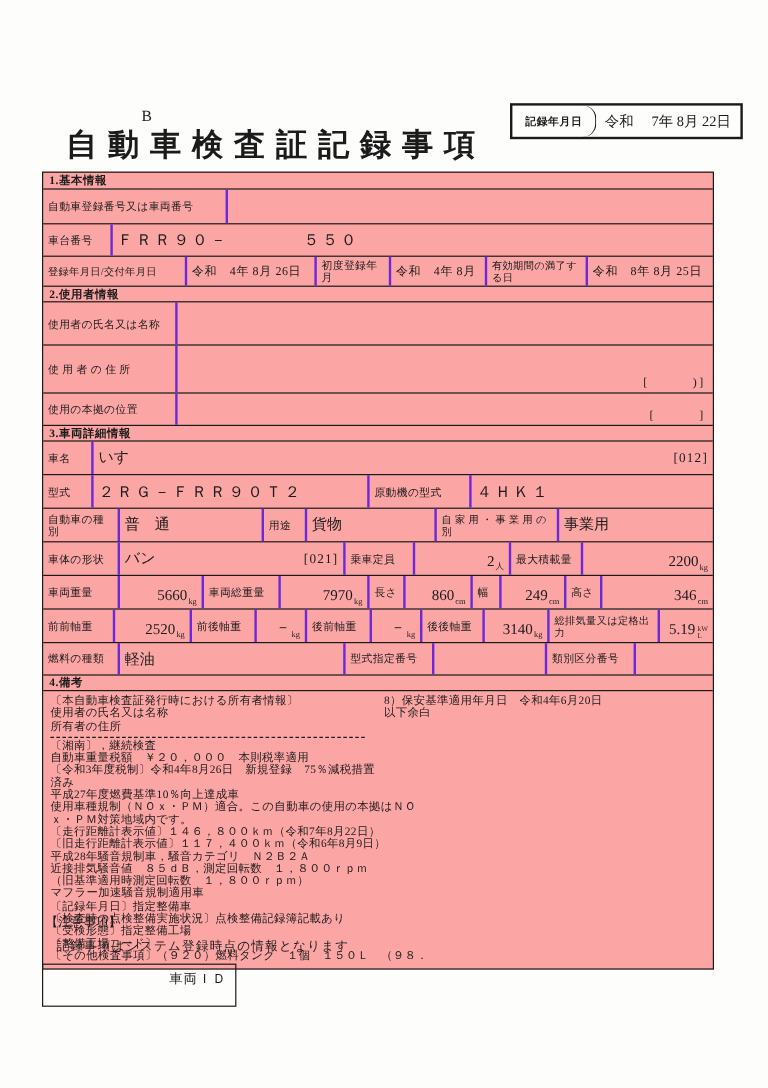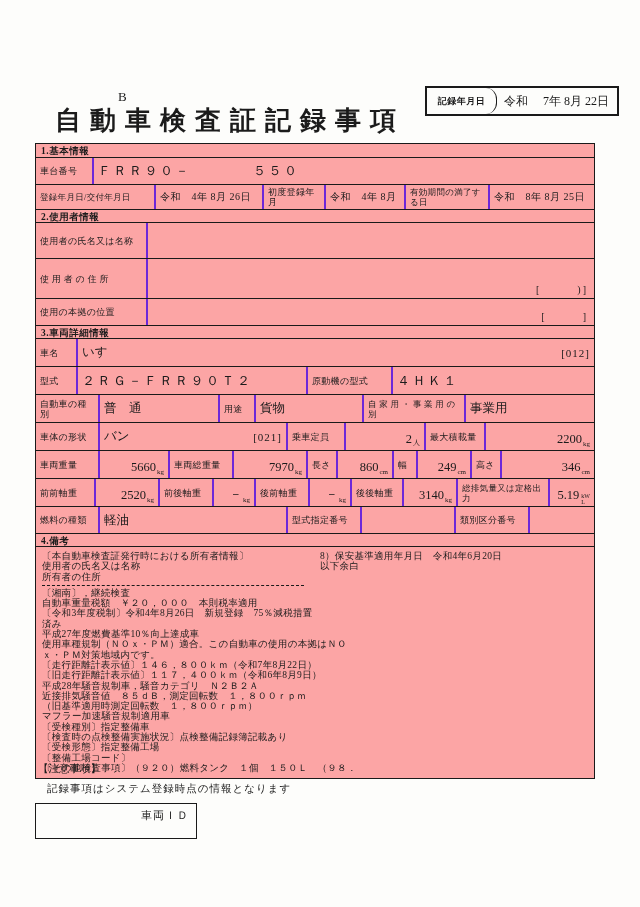--- a/index.html
+++ b/index.html
@@ -84,20 +84,24 @@
     <div class="rb-value">令和　 7年  8月 22日</div>
   </div>
 
   <div class="letter-b">B</div>
   <h1 class="doc-title">自動車検査証記録事項</h1>
 
   <div class="main-table">
 
     <div class="sec-bar">1.基本情報</div>
 
+    <div class="row h29">
+      <div class="cell lbl w152">自動車登録番号又は車両番号</div>
+      <div class="cell val flex1"></div>
+    </div>
 
     <div class="row h27">
       <div class="cell lbl w56">車台番号</div>
       <div class="cell val wide flex1">ＦＲＲ９０－　　　　５５０</div>
     </div>
 
     <div class="row h25">
       <div class="cell lbl sf w118">登録年月日/交付年月日</div>
       <div class="cell val date w108">令和　4年 8月 26日</div>
       <div class="cell lbl w62">初度登録年月</div>
@@ -262,21 +266,21 @@
       <div class="remark-line">済み</div>
       <div class="remark-line">平成27年度燃費基準10％向上達成車</div>
       <div class="remark-line">使用車種規制（ＮＯｘ・ＰＭ）適合。この自動車の使用の本拠はＮＯ</div>
       <div class="remark-line">ｘ・ＰＭ対策地域内です。</div>
       <div class="remark-line">〔走行距離計表示値〕１４６，８００ｋｍ（令和7年8月22日）</div>
       <div class="remark-line">〔旧走行距離計表示値〕１１７，４００ｋｍ（令和6年8月9日）</div>
       <div class="remark-line">平成28年騒音規制車，騒音カテゴリ　Ｎ２Ｂ２Ａ</div>
       <div class="remark-line">近接排気騒音値　８５ｄＢ，測定回転数　１，８００ｒｐｍ</div>
       <div class="remark-line">（旧基準適用時測定回転数　１，８００ｒｐｍ）</div>
       <div class="remark-line">マフラー加速騒音規制適用車</div>
-      <div class="remark-line">〔受検種別〕指定整備車</div>
+      <div class="remark-line">〔記録年月日〕指定整備車</div>
       <div class="remark-line">〔検査時の点検整備実施状況〕点検整備記録簿記載あり</div>
       <div class="remark-line">〔受検形態〕指定整備工場</div>
       <div class="remark-line">〔整備工場コード〕</div>
       <div class="remark-line">〔その他検査事項〕（９２０）燃料タンク　１個　１５０Ｌ　（９８．</div>
     </div>
 
   </div>
 
   <div class="notice-head">【注意事項】</div>
   <div class="notice-text">記録事項はシステム登録時点の情報となります</div>

